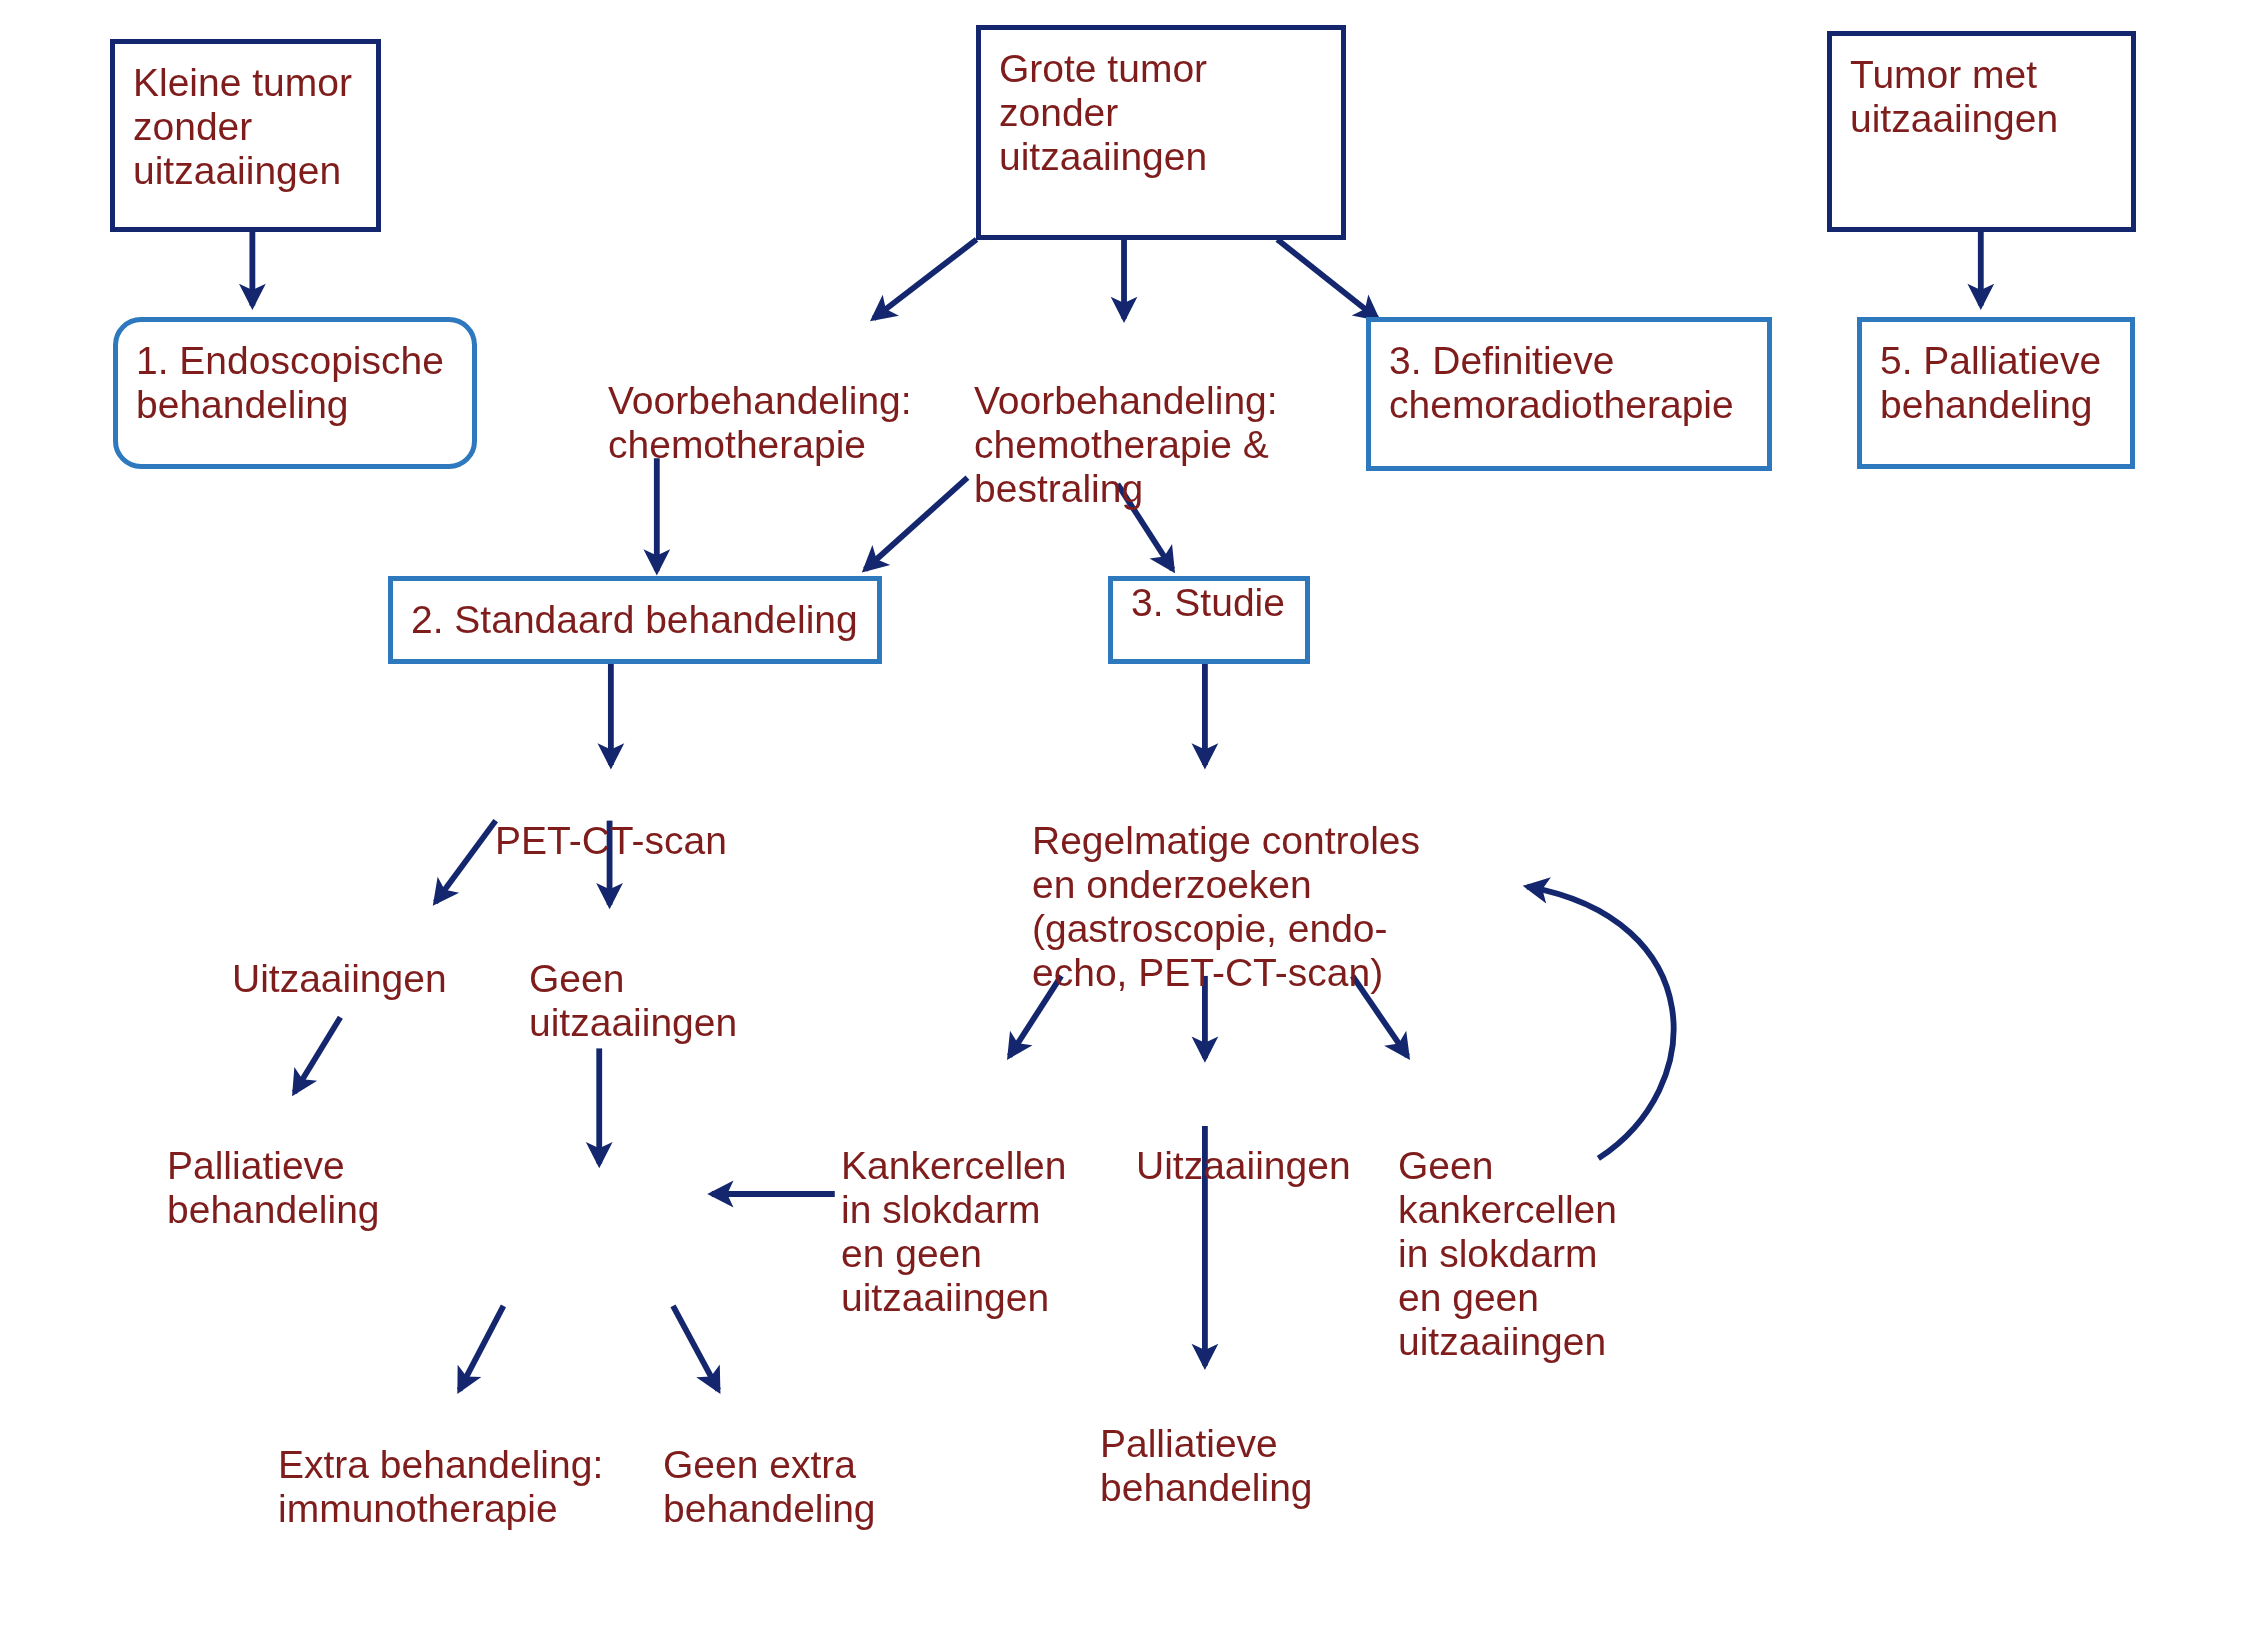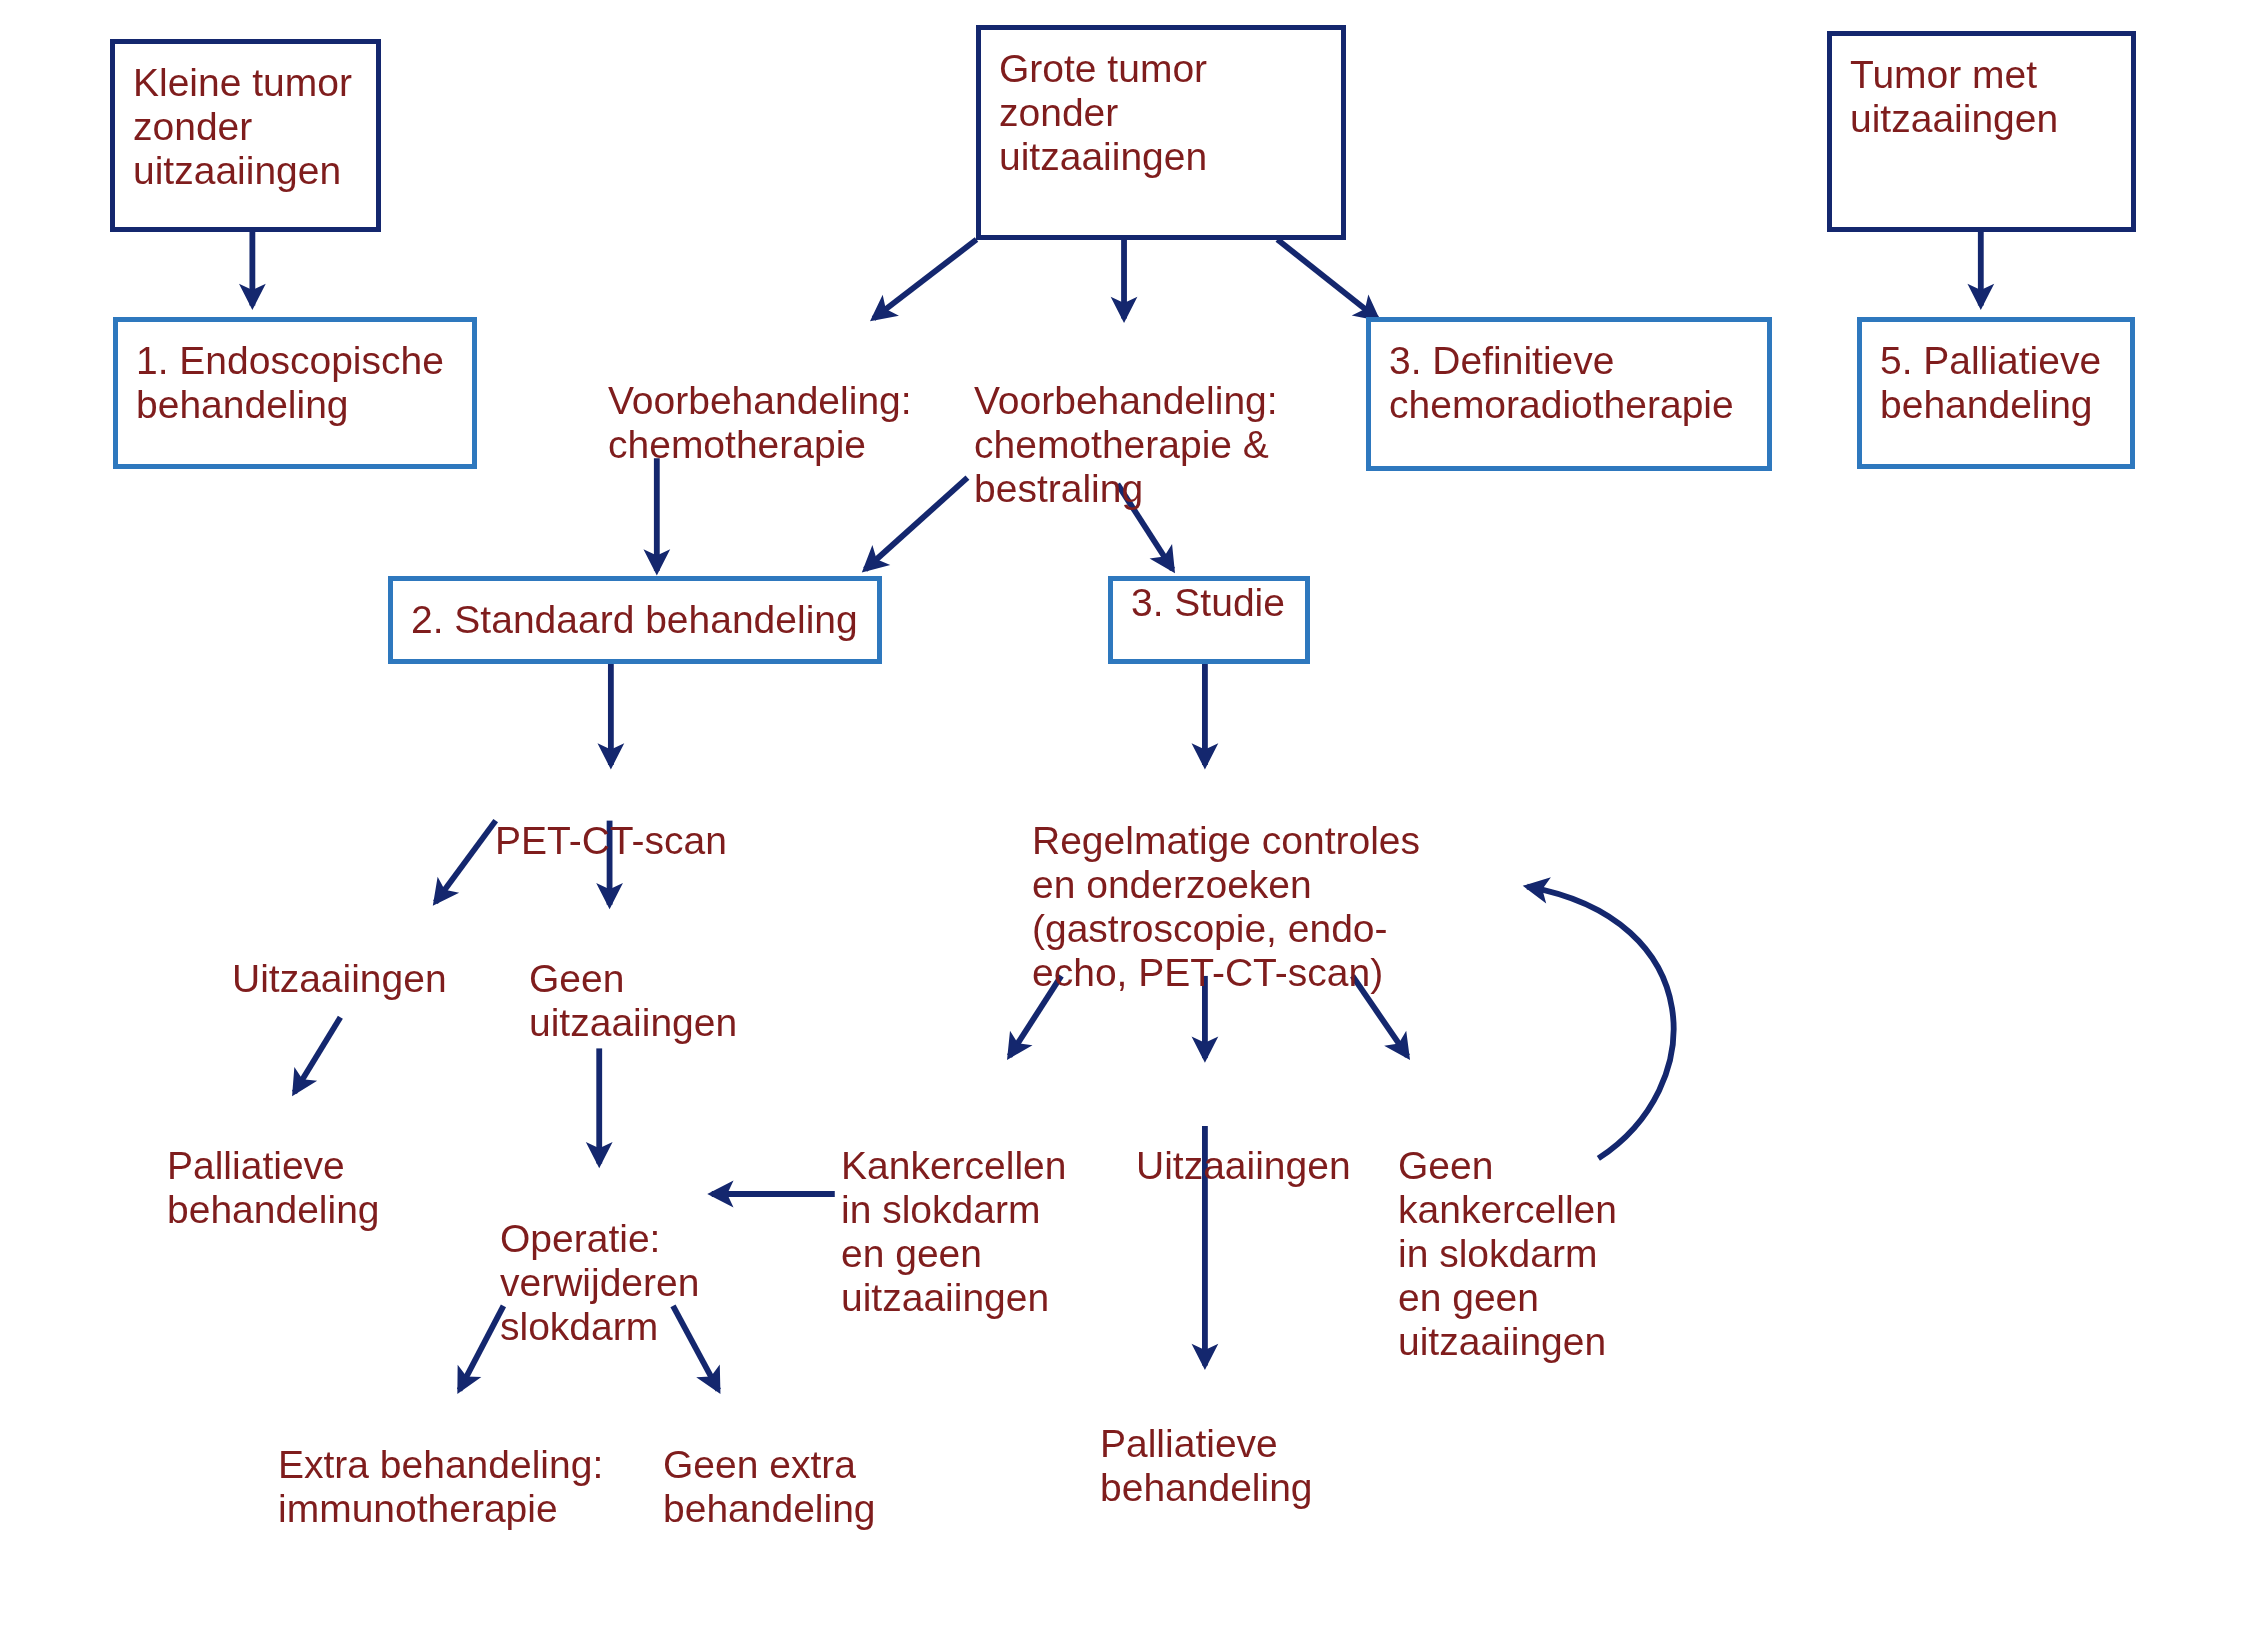--- a/index.html
+++ b/index.html
@@ -118,21 +118,21 @@
     <span>Grote tumor
 zonder
 uitzaaiingen</span>
   </div>
 
   <div class="node box navy fs-big" style="left:1827px; top:31px; width:309px; height:201px;">
     <span>Tumor met
 uitzaaiingen</span>
   </div>
 
-  <div class="node box light fs-big" style="left:113px; top:317px; width:364px; height:152px;">
+  <div class="node box light fs-big" style="left:113px; top:317px; width:364px; height:152px;border-radius:28px;">
     <span>1. Endoscopische
 behandeling</span>
   </div>
 
   <div class="node text fs-big" style="left:608px; top:335px; width:362px;">
     <span>Voorbehandeling:
 chemotherapie</span>
   </div>
 
   <div class="node text fs-big" style="left:974px; top:335px; width:349px;">
@@ -177,25 +177,20 @@
   <div class="node text fs-big" style="left:529px; top:913px; width:246px;">
     <span>Geen
 uitzaaiingen</span>
   </div>
 
   <div class="node text fs-big" style="left:167px; top:1100px; width:259px;">
     <span>Palliatieve
 behandeling</span>
   </div>
 
-  <div class="node text fs-big" style="left:500px; top:1173px; width:259px;">
-    <span>Operatie:
-verwijderen
-slokdarm</span>
-  </div>
 
   <div class="node text fs-big" style="left:841px; top:1100px; width:239px;">
     <span>Kankercellen
 in slokdarm
 en geen
 uitzaaiingen</span>
   </div>
 
   <div class="node text fs-big" style="left:1136px; top:1100px; width:252px;">
     <span>Uitzaaiingen</span>

